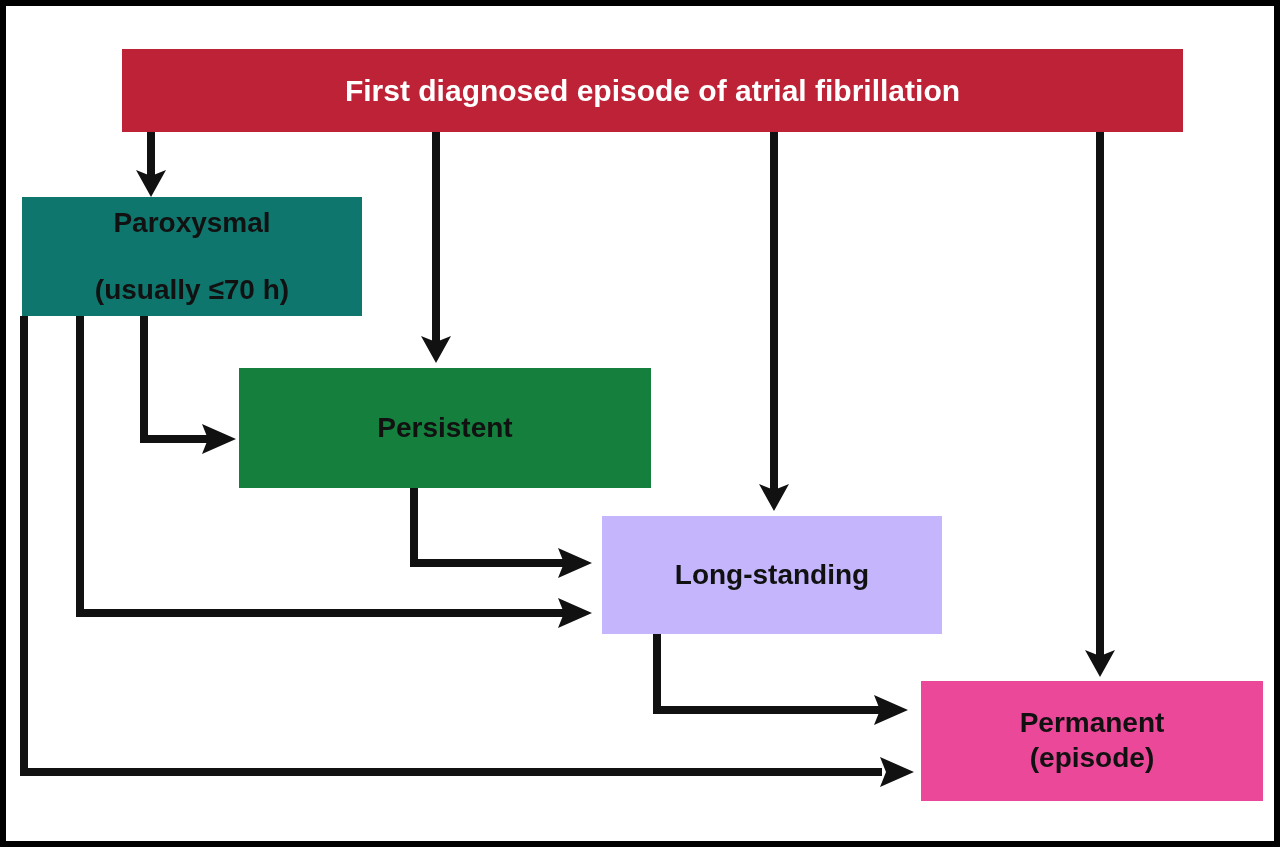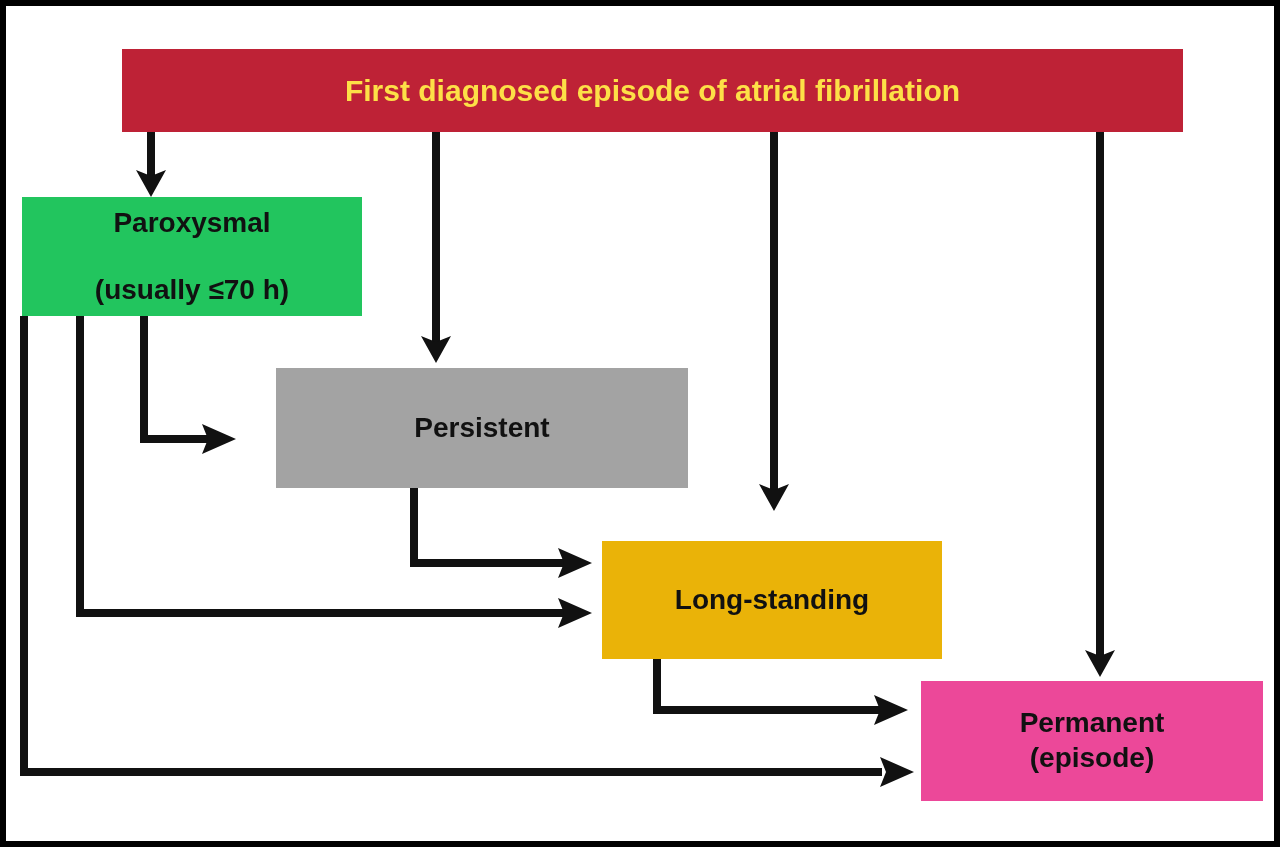--- a/index.html
+++ b/index.html
@@ -13,21 +13,21 @@
     border: 6px solid #000000;
     font-family: "Liberation Sans", "DejaVu Sans", sans-serif;
     overflow: hidden;
   }
 
   
   #banner {
     position: absolute;
     left: 116px; top: 43px; width: 1061px; height: 83px;
     display: flex; align-items: center; justify-content: center;
-    color: #fde047;
+    color: #ffffff;
     font-size: 30px; font-weight: 700;
     text-align: center;
   }
 
   
   .node {
     position: absolute;
     display: flex; flex-direction: column;
     align-items: center; justify-content: center;
     color: #111111;
@@ -135,30 +135,30 @@
   <svg class="head" id="e-hd" width="34" height="30" viewBox="0 0 34 30">
     <polygon points="0,0 6,15 0,30 34,15"></polygon>
   </svg>
 
   <div class="seg" id="f-v"></div>
   <div class="seg" id="f-h"></div>
   <svg class="head" id="f-hd" width="34" height="30" viewBox="0 0 34 30">
     <polygon points="0,0 6,15 0,30 34,15"></polygon>
   </svg>
 
-  <div class="node" id="node-paroxysmal" style="background-color: #22c55e; gap: 32px;">
+  <div class="node" id="node-paroxysmal" style="background-color: #0f766e; gap: 32px;">
     <span>Paroxysmal</span>
     <span>(usually ≤70 h)</span>
   </div>
 
-  <div class="node" id="node-persistent" style="background-color: #a3a3a3; margin-left: 37px;">
+  <div class="node" id="node-persistent" style="background-color: #15803d;">
     <span>Persistent</span>
   </div>
 
-  <div class="node" id="node-longstanding" style="background-color: #eab308; margin-top: 25px;">
+  <div class="node" id="node-longstanding" style="background-color: #c4b5fd;">
     <span>Long-standing</span>
   </div>
 
   <div class="node" id="node-permanent" style="background-color: #ec4899;">
     <span>Permanent</span>
     <span>(episode)</span>
   </div>
 
 </div>
 

